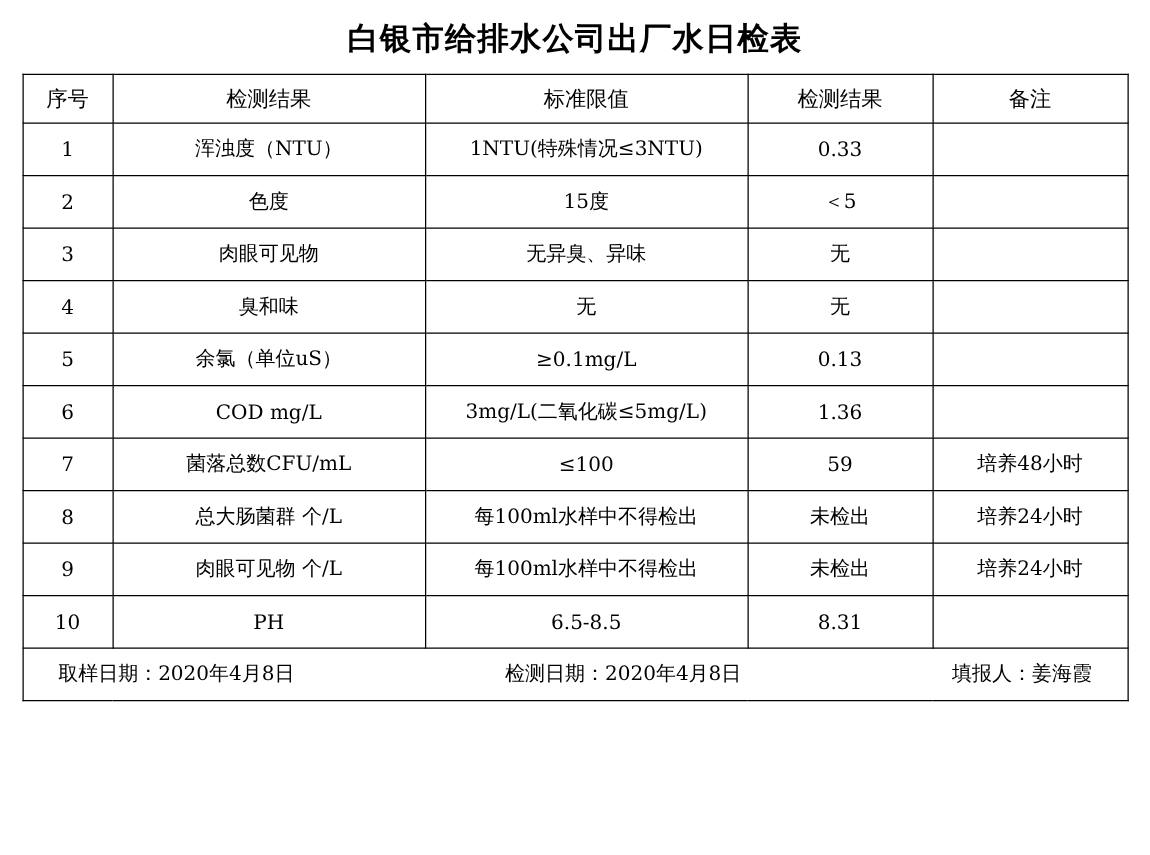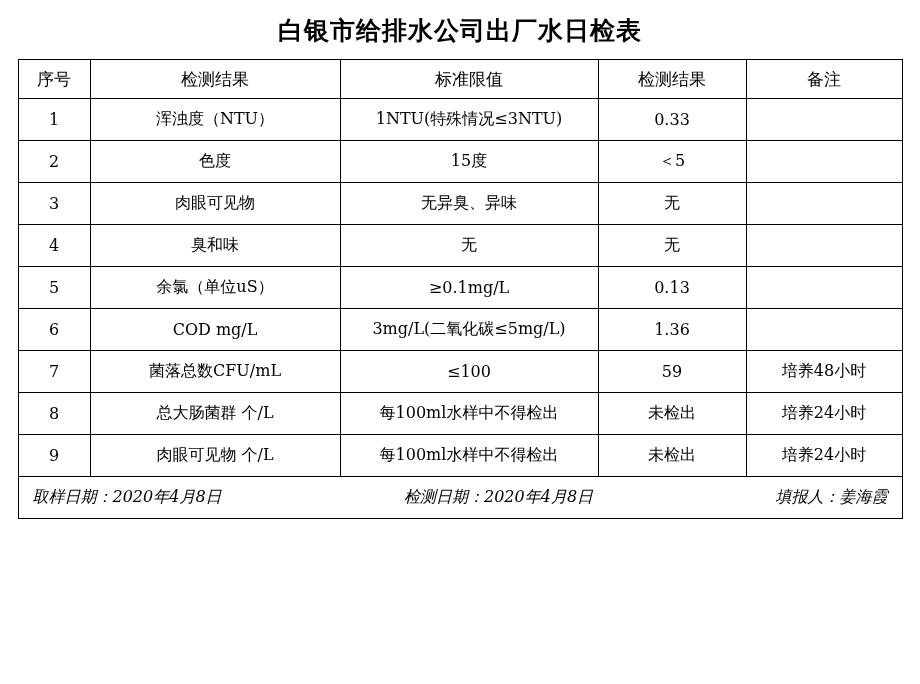--- a/index.html
+++ b/index.html
@@ -60,24 +60,23 @@
   }
   .footer-row td {
     border: 1px solid #000000;
     height: 44px;
     font-size: 17px;
   }
   .footer-inner {
     display: flex;
     align-items: center;
     justify-content: space-between;
-    padding: 0 14px;
+    padding: 0 28px;
     box-sizing: border-box;
     width: 100%;
-    font-style: italic;
   }
   .footer-seg {
     white-space: nowrap;
   }
   .footer-seg.left { text-align: left; }
   .footer-seg.mid { text-align: left; }
   .footer-seg.right { text-align: center; }
 </style>
 </head>
 <body>
@@ -160,20 +159,27 @@
         <td>未检出</td>
         <td>培养24小时</td>
       </tr>
       <tr>
         <td class="cell-num">9</td>
         <td>肉眼可见物 个/L</td>
         <td>每100ml水样中不得检出</td>
         <td>未检出</td>
         <td>培养24小时</td>
       </tr>
+      <tr>
+        <td class="cell-num">10</td>
+        <td>PH</td>
+        <td class="cell-num">6.5-8.5</td>
+        <td class="cell-num">8.31</td>
+        <td></td>
+      </tr>
       <tr class="footer-row">
         <td colspan="5">
           <div class="footer-inner">
             <span class="footer-seg left">取样日期：2020年4月8日</span>
             <span class="footer-seg mid">检测日期：2020年4月8日</span>
             <span class="footer-seg right">填报人：姜海霞</span>
           </div>
         </td>
       </tr>
     </tbody>

